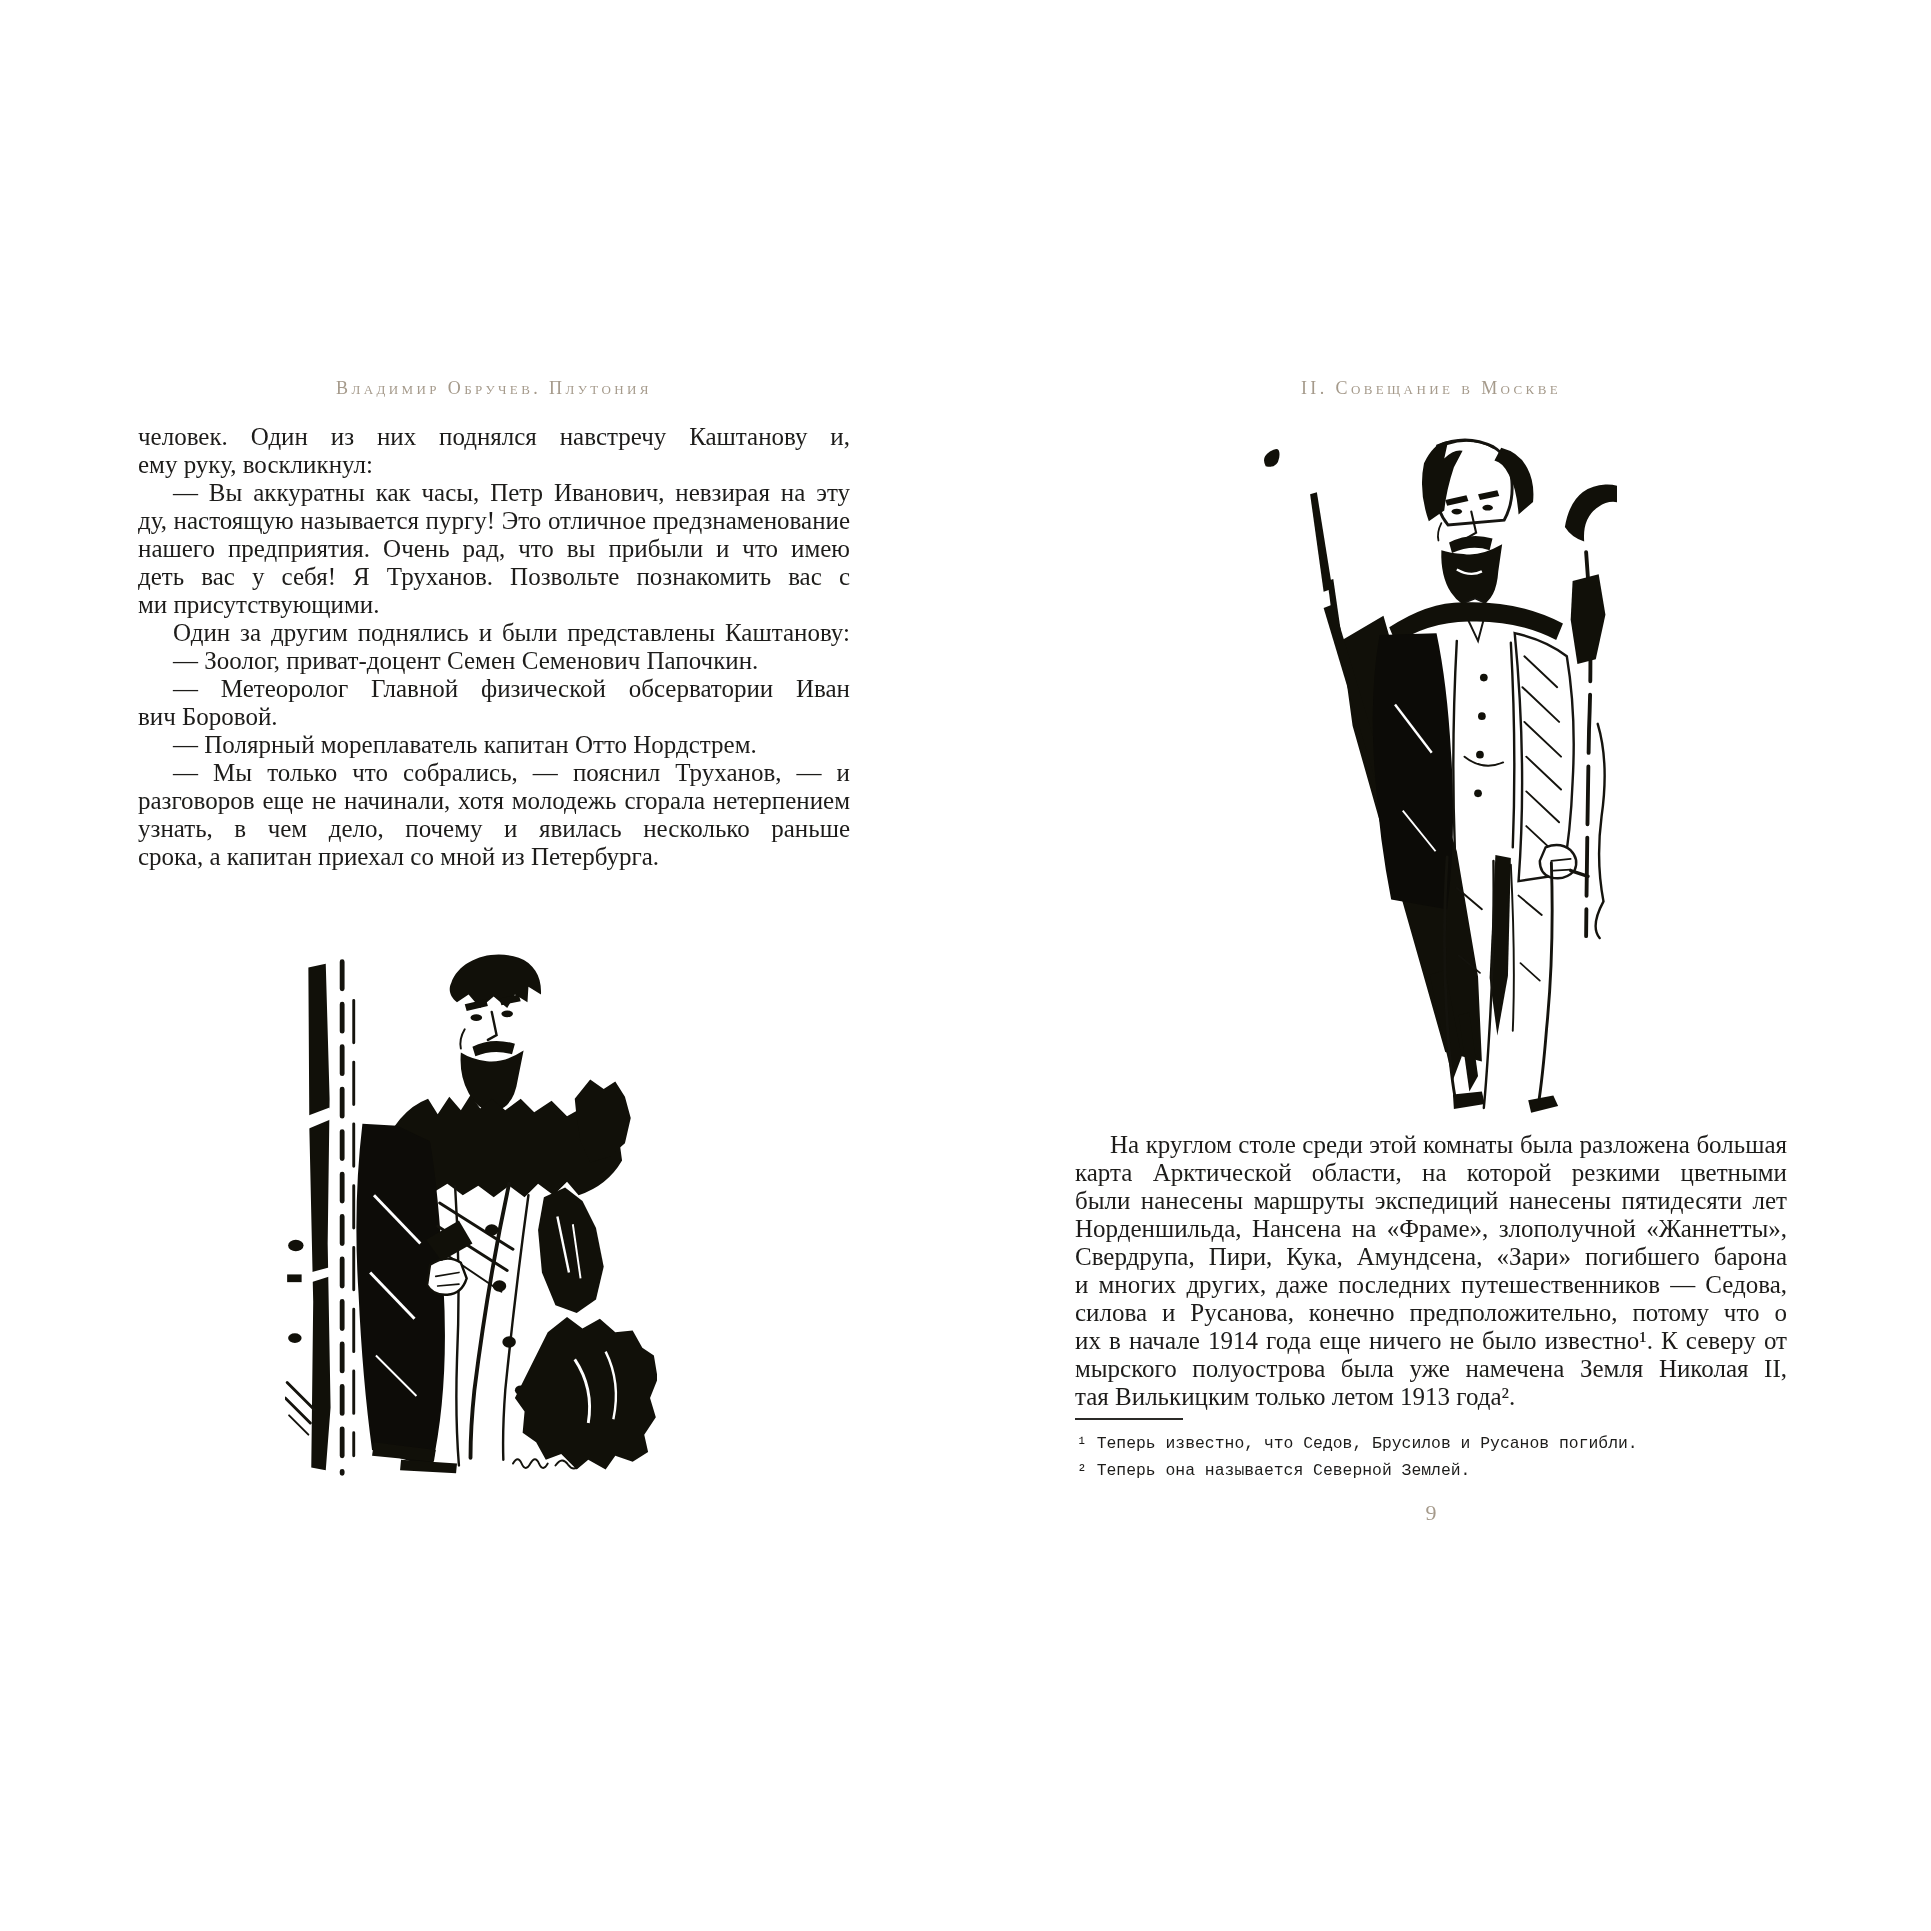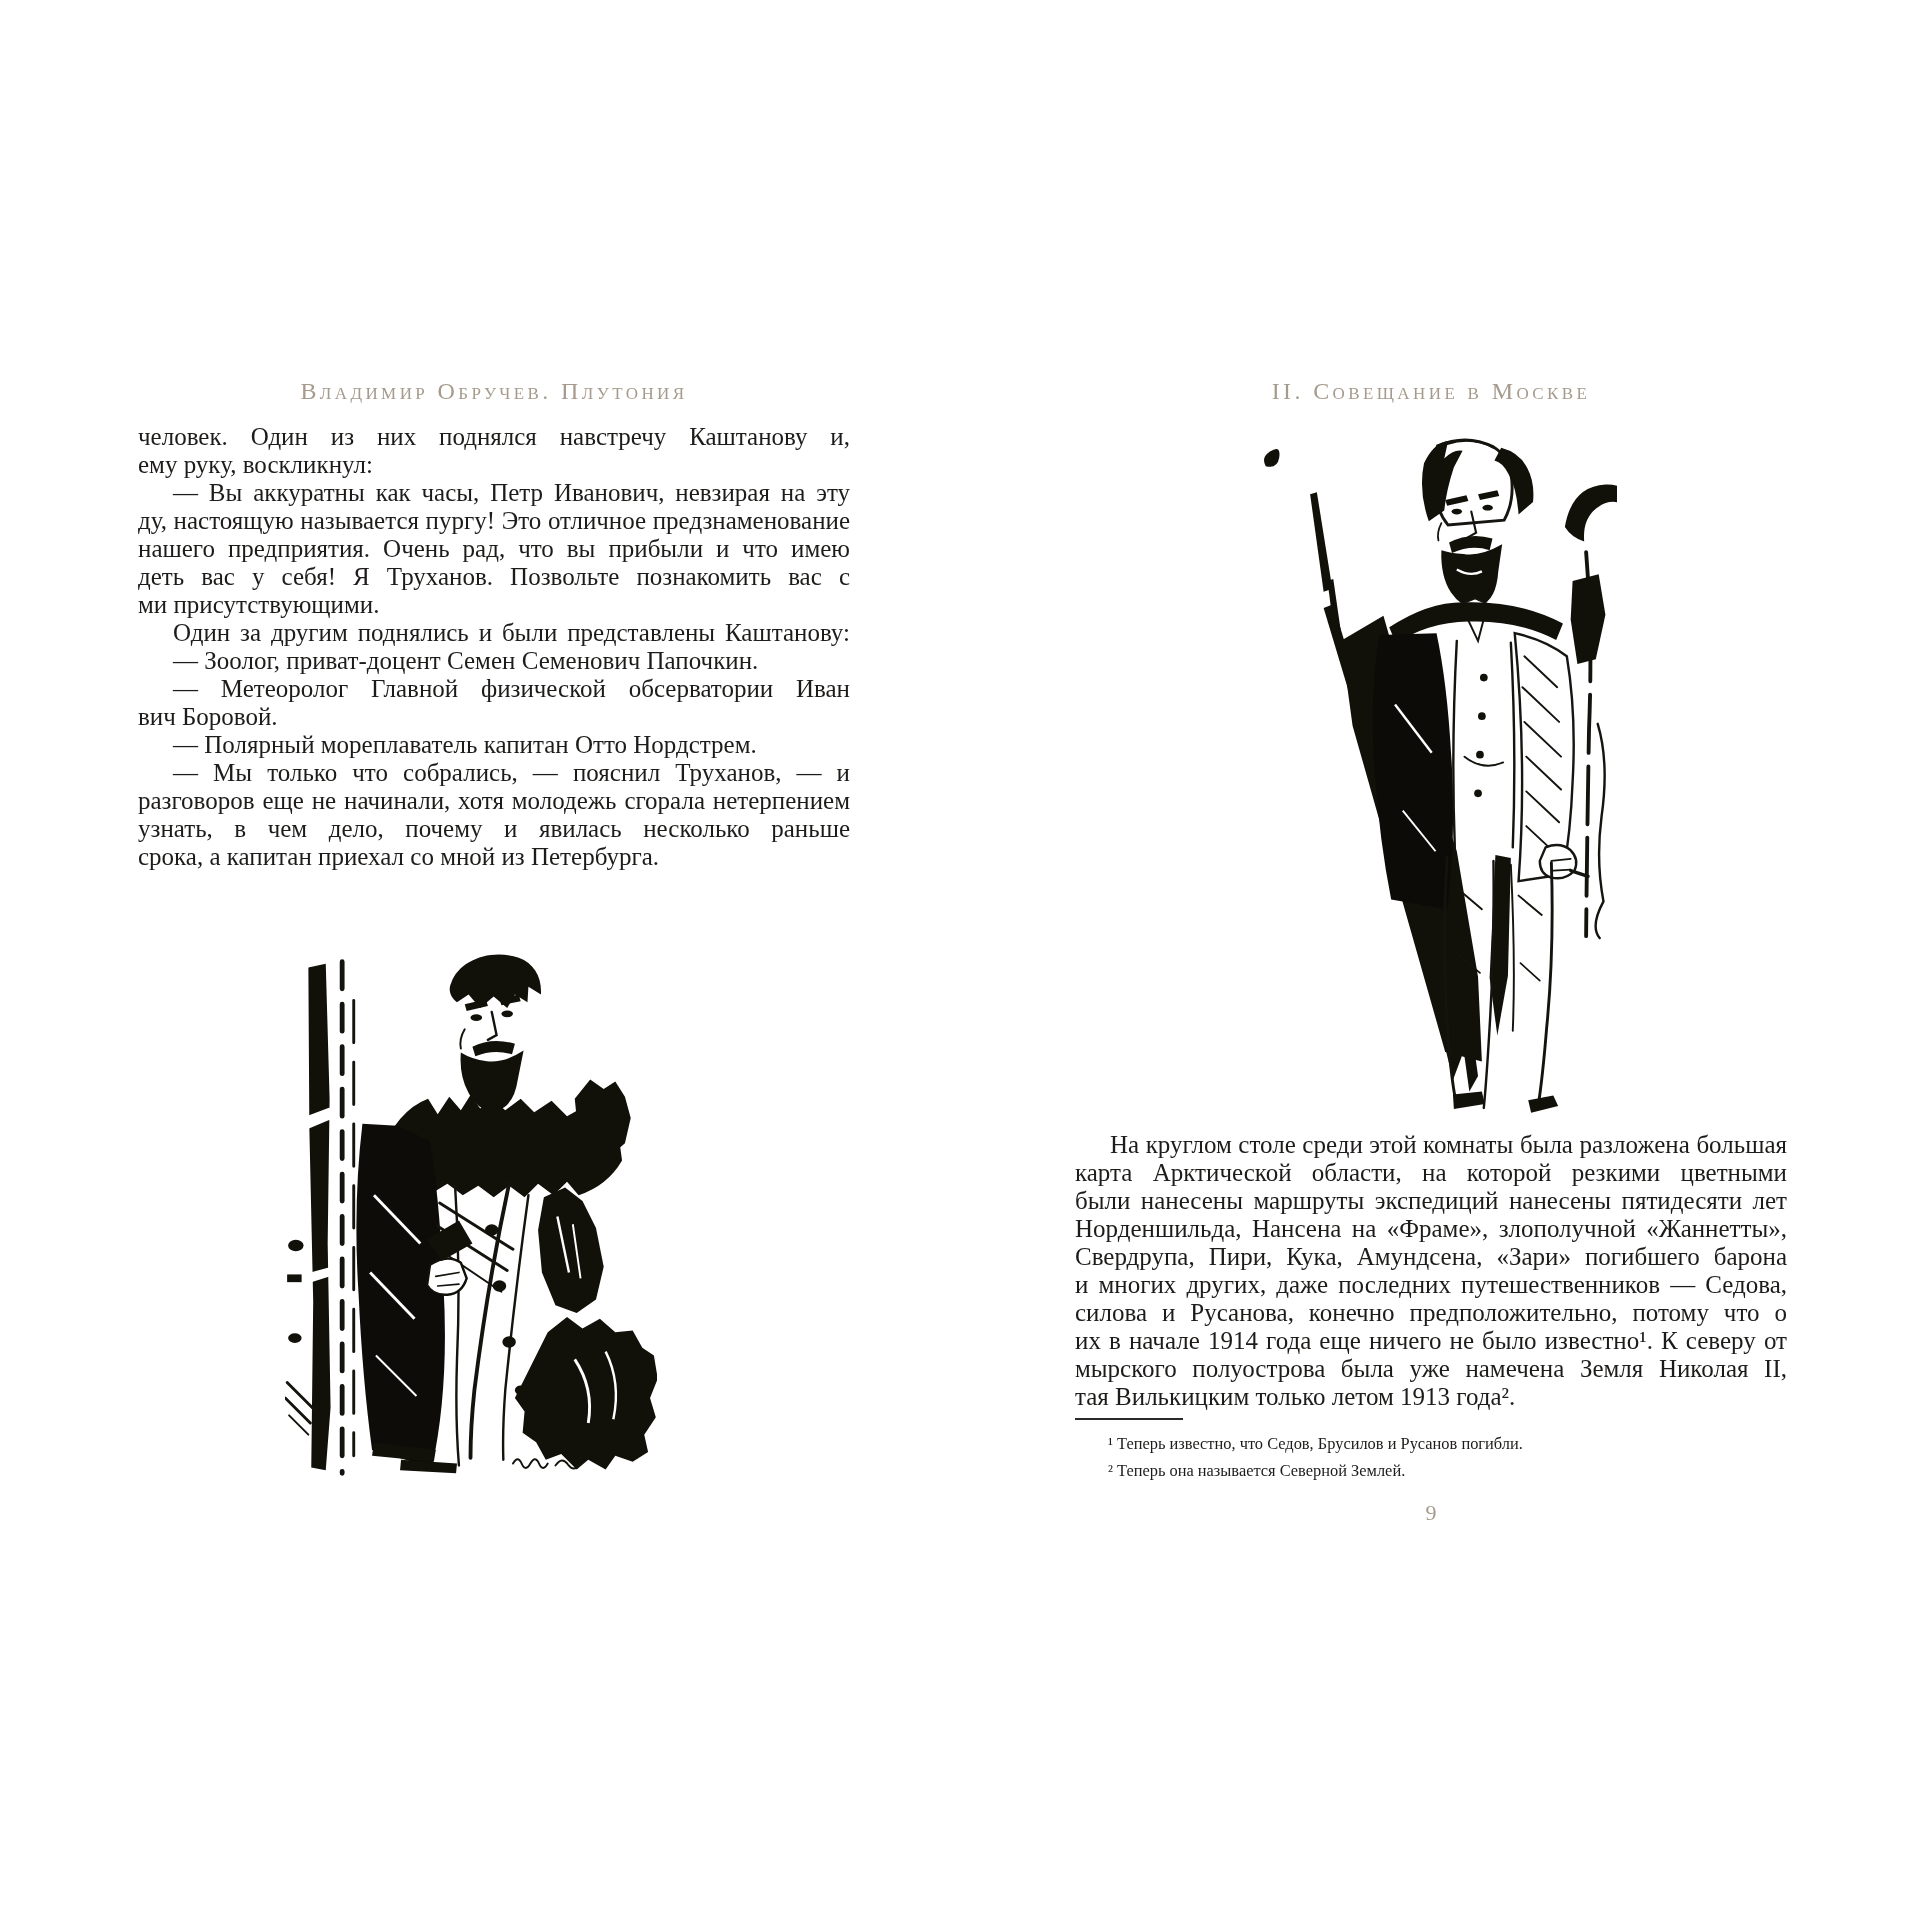--- a/index.html
+++ b/index.html
@@ -1,30 +1,30 @@
 <!DOCTYPE html>
 <html><head>
 <meta charset="utf-8">
 <style>
   html,body{margin:0;padding:0;background:#ffffff;}
   .page{position:relative;width:1931px;height:1931px;background:#ffffff;overflow:hidden;
         font-family:"Liberation Serif","DejaVu Serif",serif;color:#1d1c1a;}
   .running-head{position:absolute;top:378px;height:27px;text-align:center;
-        font-variant:small-caps;letter-spacing:3.4px;font-size:24px;color:#a59a8b;}
+        font-variant:small-caps;letter-spacing:3.4px;font-size:18px;color:#a59a8b;}
   .rh-left{left:138px;width:712px;}
   .rh-right{left:1075px;width:712px;}
   .body-block{position:absolute;width:712px;font-size:25px;}
   .bb-left{left:138px;top:423px;}
   .bb-right{left:1075px;top:1131px;}
   .ln{height:28px;line-height:28px;overflow:hidden;text-align:justify;text-align-last:justify;
       white-space:normal;}
   .ln.end{text-align-last:left;}
   .ln.in{text-indent:35px;}
   .footrule{position:absolute;left:1075px;top:1418px;width:108px;height:1.9px;background:#2b2a28;}
-  .footnotes{position:absolute;left:1075px;top:1430px;width:712px;font-size:16.4px;}
+  .footnotes{position:absolute;left:1044px;top:1430px;width:712px;font-size:16.4px;font-family:Liberation Mono, monospace;}
   .fn{height:27px;line-height:27px;text-indent:33px;overflow:hidden;}
   .pagenum{position:absolute;left:1075px;top:1500px;width:712px;text-align:center;
         font-size:22px;color:#a59a8b;}
   .illo{position:absolute;}
   .illo-left{left:285px;top:954px;width:372px;height:526px;}
   .illo-right{left:1258px;top:434px;width:359px;height:682px;}
   svg .k{fill:#111009;}
   svg .st{stroke:#14130d;fill:none;stroke-linecap:round;}
 </style>
 </head>

